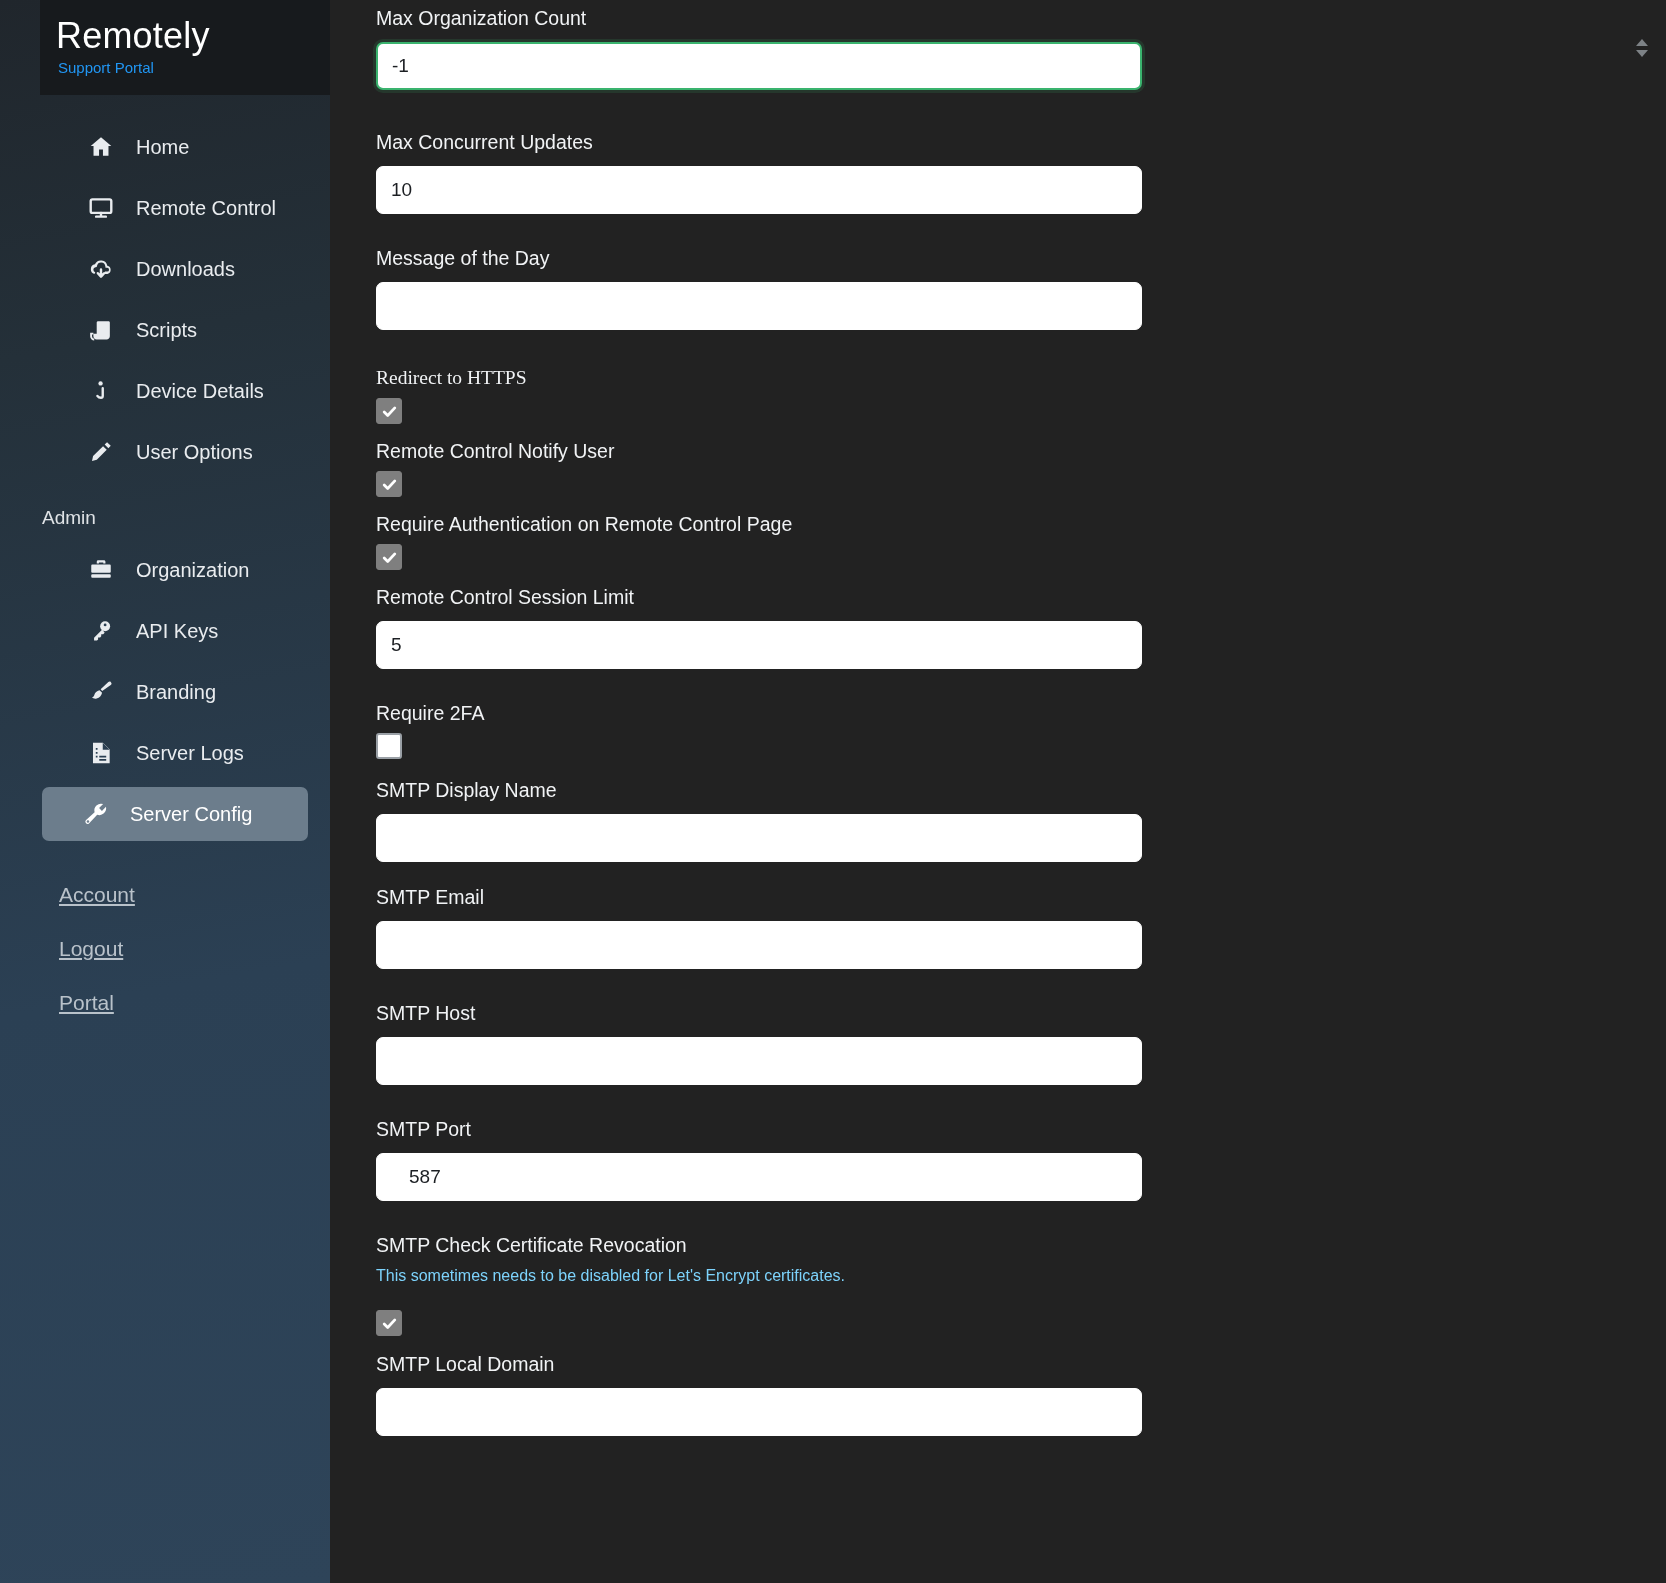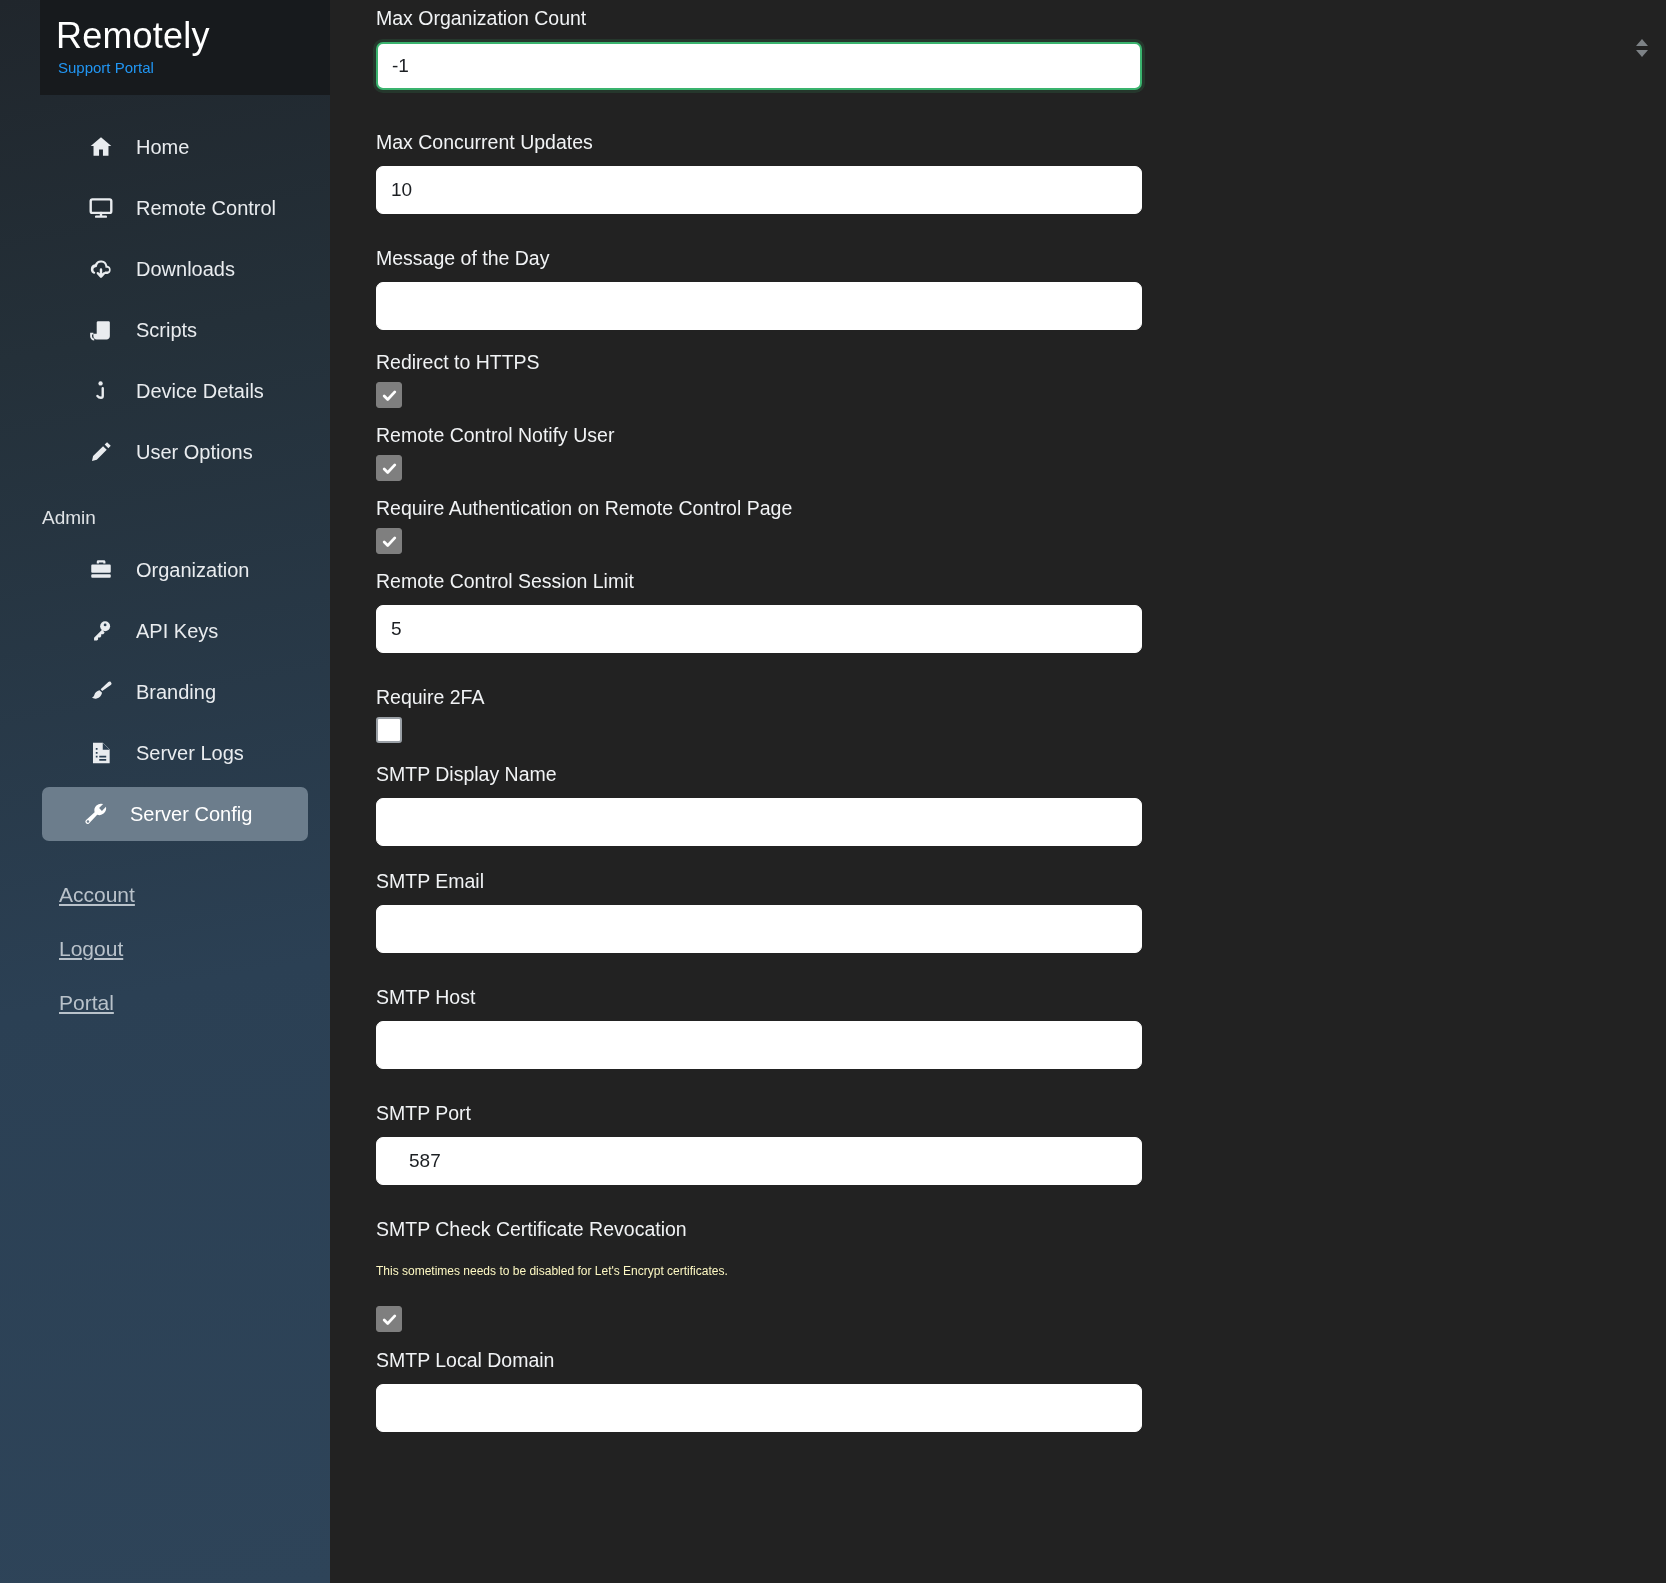--- a/index.html
+++ b/index.html
@@ -73,22 +73,22 @@
   .content {
     flex: 1; height: 1583px; background: #222222;
     padding: 0 0 0 46px; overflow: hidden; position: relative;
   }
   .field { position: relative; }
   .flabel {
     color: #f1f3f5; font-size: 19.5px; font-weight: 400;
     line-height: 24px; display: block;
   }
   .fhelp {
-    color: #fef9c3; font-size: 12px; font-weight: 400;
-    line-height: 21px; margin-top: 20px; display: block;
+    color: #7dd3fc; font-size: 16px; font-weight: 400;
+    line-height: 21px; margin-top: 8px; display: block;
   }
   .input {
     width: 766px; height: 48px; background: #ffffff;
     border: 1px solid #ffffff; border-radius: 7px;
     font-family: "Liberation Sans", sans-serif;
     font-size: 19px; color: #1c1f23;
     padding: 0 14px; display: flex; align-items: center;
     outline: none;
   }
   .input.focused {
@@ -269,21 +269,21 @@
     <div class="field" style="margin-top:40px;">
       <label class="flabel">Max Concurrent Updates</label>
       <div class="input" style="margin-top:12px;">10</div>
     </div>
 
     <div class="field" style="margin-top:32px;">
       <label class="flabel">Message of the Day</label>
       <div class="input" style="margin-top:12px;"></div>
     </div>
 
-    <div class="field" style="margin-top:20px;">
+    <div class="field" style="margin-top:36px;font-family:Liberation Serif, serif;">
       <label class="flabel">Redirect to HTTPS</label>
       <span class="cbox on" style="margin-top:8px;">
         <svg width="17" height="17" viewBox="0 0 16 16" fill="none" stroke="#ffffff" stroke-width="2.6" stroke-linecap="round" stroke-linejoin="round">
           <path d="M3 8.4 6.3 11.7 13 4.6"></path>
         </svg>
       </span>
     </div>
 
     <div class="field" style="margin-top:15px;">
       <label class="flabel">Remote Control Notify User</label>

